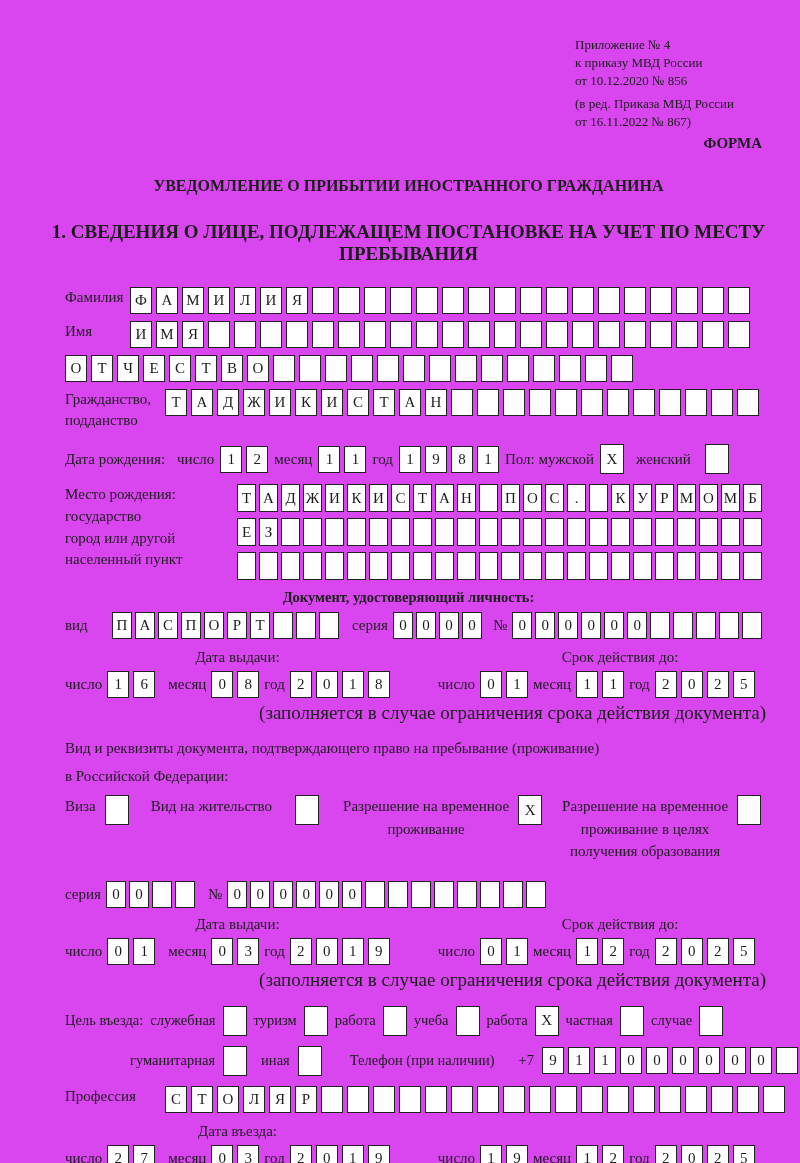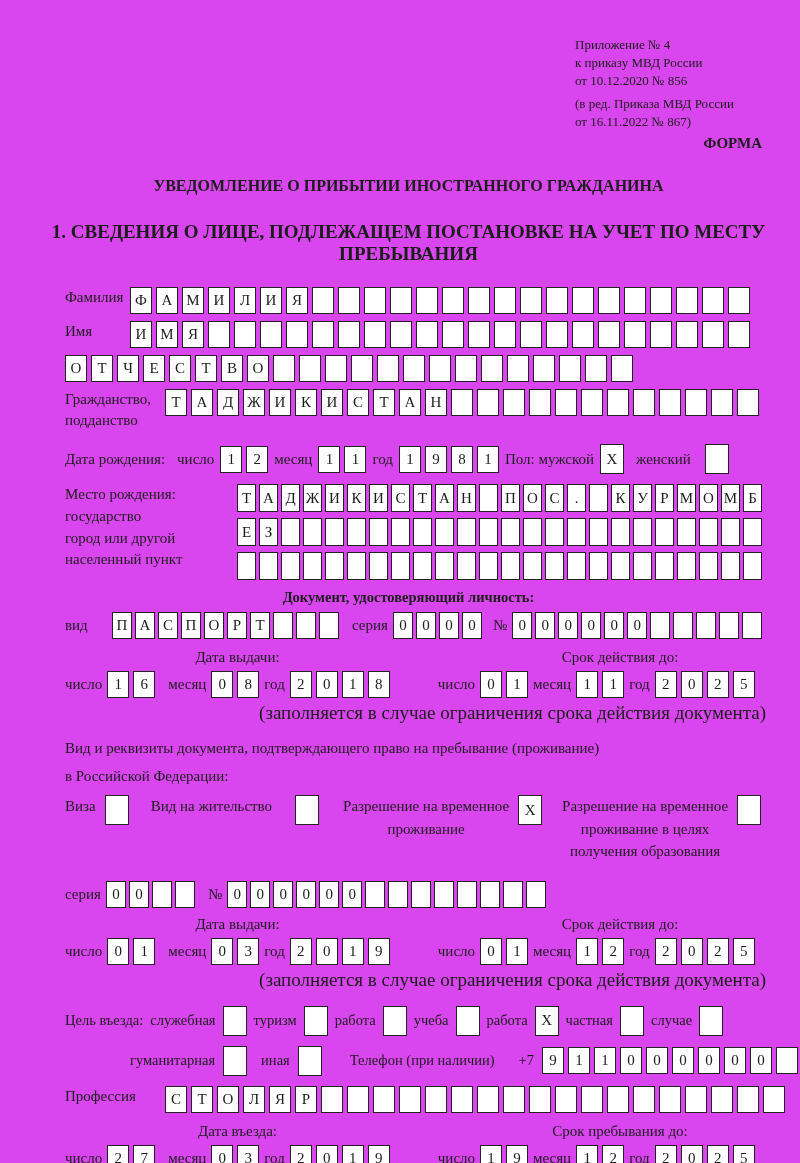--- a/index.html
+++ b/index.html
@@ -586,21 +586,20 @@
         <span class="cell"></span>
         <span class="cell"></span>
         <span class="cell"></span>
         <span class="cell"></span>
         <span class="cell"></span>
       </div>
   </div>
 
   <div class="dates-head" style="margin-top:10px;">
     <div class="h">Дата въезда:</div>
-    <div class="h right">Срок пребывания до:</div>
   </div>
   <div class="dates">
     <div class="dgroup">
       <span>число</span>
       <span class="boxes">
           <span class="cell">2</span>
           <span class="cell">7</span>
         </span>
       <span style="margin-left:8px;">месяц</span>
       <span class="boxes">

